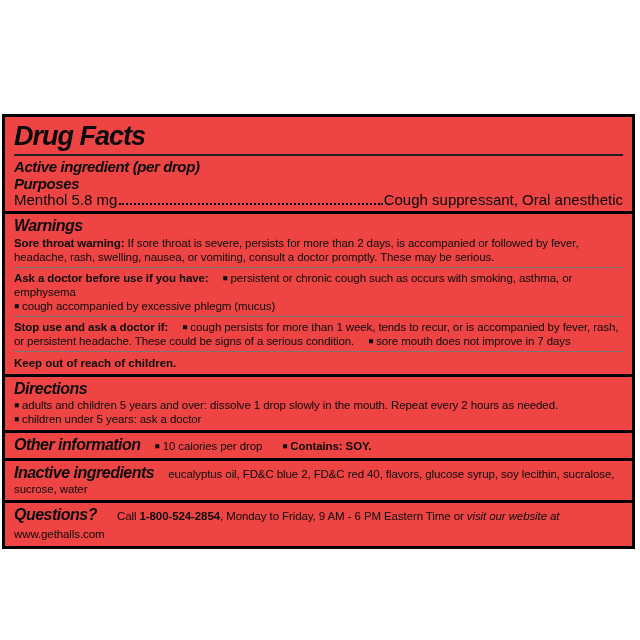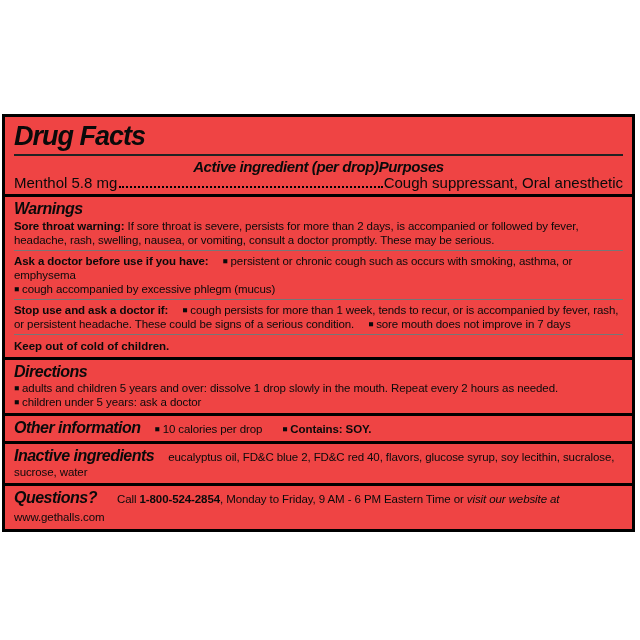--- a/index.html
+++ b/index.html
@@ -12,21 +12,21 @@
     position:absolute;top:114px;left:2px;width:627px;
     border:3px solid #000;background:#ef4444;
   }
   .sec{border-top:3px solid #000;padding:3px 9px 4px;}
   .sec.first{border-top:none;}
   .title{
     font-size:27px;font-weight:bold;font-style:italic;letter-spacing:-1px;
     line-height:30px;padding-top:1px;
   }
   .title-rule{border:none;border-top:2px solid #222;margin:3px 0 2px;}
-  .ai-row{display:flex;justify-content:center;align-items:baseline;}
+  .ai-row{display:flex;justify-content:flex-end;align-items:baseline;flex-direction:column;}
   .subhead{
     font-size:15px;font-weight:bold;font-style:italic;letter-spacing:-0.4px;
     line-height:17px;
   }
   .body{font-size:11.5px;line-height:14px;letter-spacing:-0.1px;}
   .b{font-weight:bold;margin-top:17px;}
   .bi{font-weight:normal;font-style:italic;}
   .dotrow{display:flex;align-items:baseline;font-size:15px;line-height:15px;}
   .leader{flex:1 1 auto;border-bottom:2px dotted #000;margin:0 1px 2px 2px;min-width:20px;}
   .sechead{
@@ -71,21 +71,21 @@
     <hr class="thin-rule">
     <div class="body">
       <span class="b">Ask a doctor before use if you have:</span><span class="gap"></span><span class="sq">■</span><span>persistent or chronic cough such as occurs with smoking, asthma, or emphysema</span>
       <div><span class="sq">■</span><span>cough accompanied by excessive phlegm (mucus)</span></div>
     </div>
     <hr class="thin-rule">
     <div class="body">
       <span class="b">Stop use and ask a doctor if:</span><span class="gap"></span><span class="sq">■</span><span>cough persists for more than 1 week, tends to recur, or is accompanied by fever, rash, or persistent headache. These could be signs of a serious condition.</span><span class="gap"></span><span class="sq">■</span><span>sore mouth does not improve in 7 days</span>
     </div>
     <hr class="thin-rule">
-    <div class="keepout">Keep out of cold of children.</div>
+    <div class="keepout">Keep out of reach of children.</div>
   </div>
 
   <div class="sec">
     <div class="sechead">Directions</div>
     <div class="body"><span class="sq">■</span><span>adults and children 5 years and over: dissolve 1 drop slowly in the mouth. Repeat every 2 hours as needed.</span></div>
     <div class="body"><span class="sq">■</span><span>children under 5 years: ask a doctor</span></div>
   </div>
 
   <div class="sec">
     <span class="sechead">Other information</span><span class="gap"></span><span class="body"><span class="sq">■</span><span>10 calories per drop</span></span><span class="gap-lg"></span><span class="body"><span class="sq">■</span><span class="b">Contains: SOY.</span></span>

